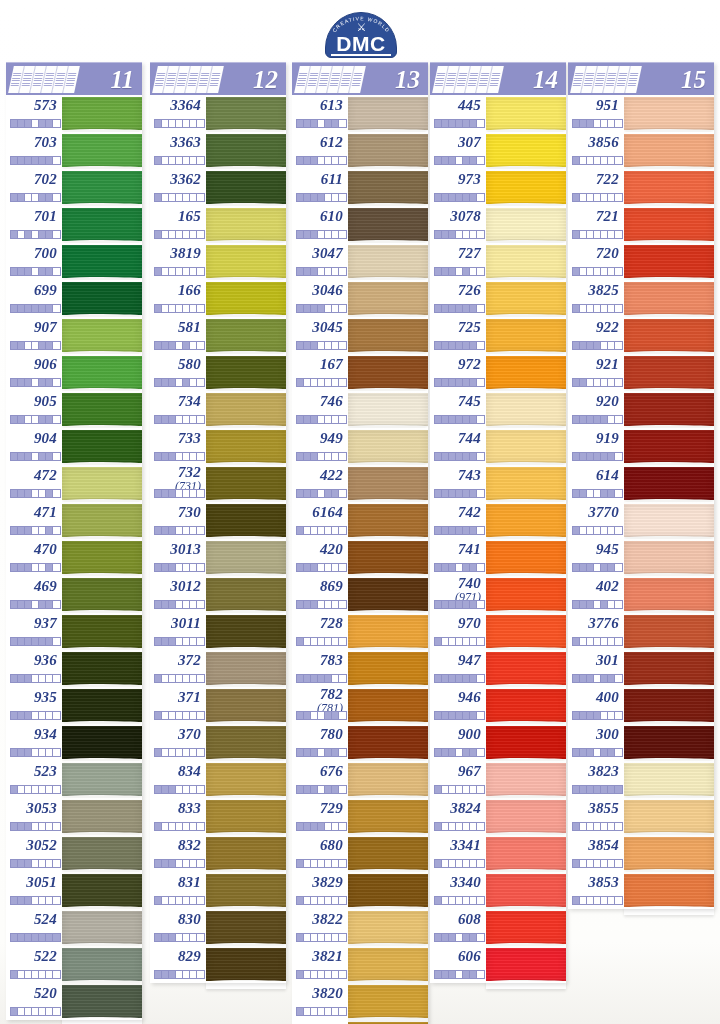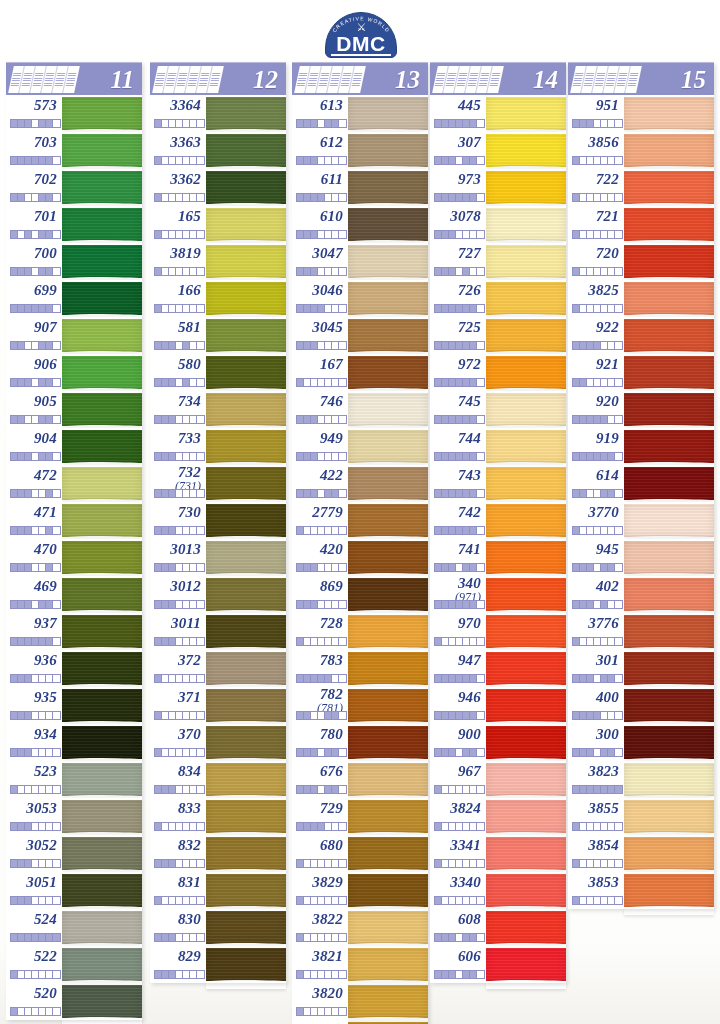--- a/index.html
+++ b/index.html
@@ -1320,21 +1320,21 @@
                 <i class="on"></i>
                 <i class="off"></i>
               </div>
             </div>
             <div class="swatch-cell">
               <div class="swatch" style="background-color: rgb(176, 138, 96);"></div>
             </div>
           </div>
           <div class="thread-row">
             <div class="label-cell">
-              <div class="code">2779</div>
+              <div class="code">6164</div>
               <div class="avail">
                 <i class="on"></i>
                 <i class="off"></i>
                 <i class="off"></i>
                 <i class="off"></i>
                 <i class="off"></i>
                 <i class="off"></i>
                 <i class="off"></i>
               </div>
             </div>
@@ -1816,21 +1816,21 @@
                 <i class="on"></i>
                 <i class="off"></i>
               </div>
             </div>
             <div class="swatch-cell">
               <div class="swatch" style="background-color: rgb(251, 118, 23);"></div>
             </div>
           </div>
           <div class="thread-row">
             <div class="label-cell">
-              <div class="code has-alt">340</div>
+              <div class="code has-alt">740</div>
               <div class="alt">(971)</div>
               <div class="avail">
                 <i class="on"></i>
                 <i class="on"></i>
                 <i class="on"></i>
                 <i class="on"></i>
                 <i class="on"></i>
                 <i class="on"></i>
                 <i class="off"></i>
               </div>

